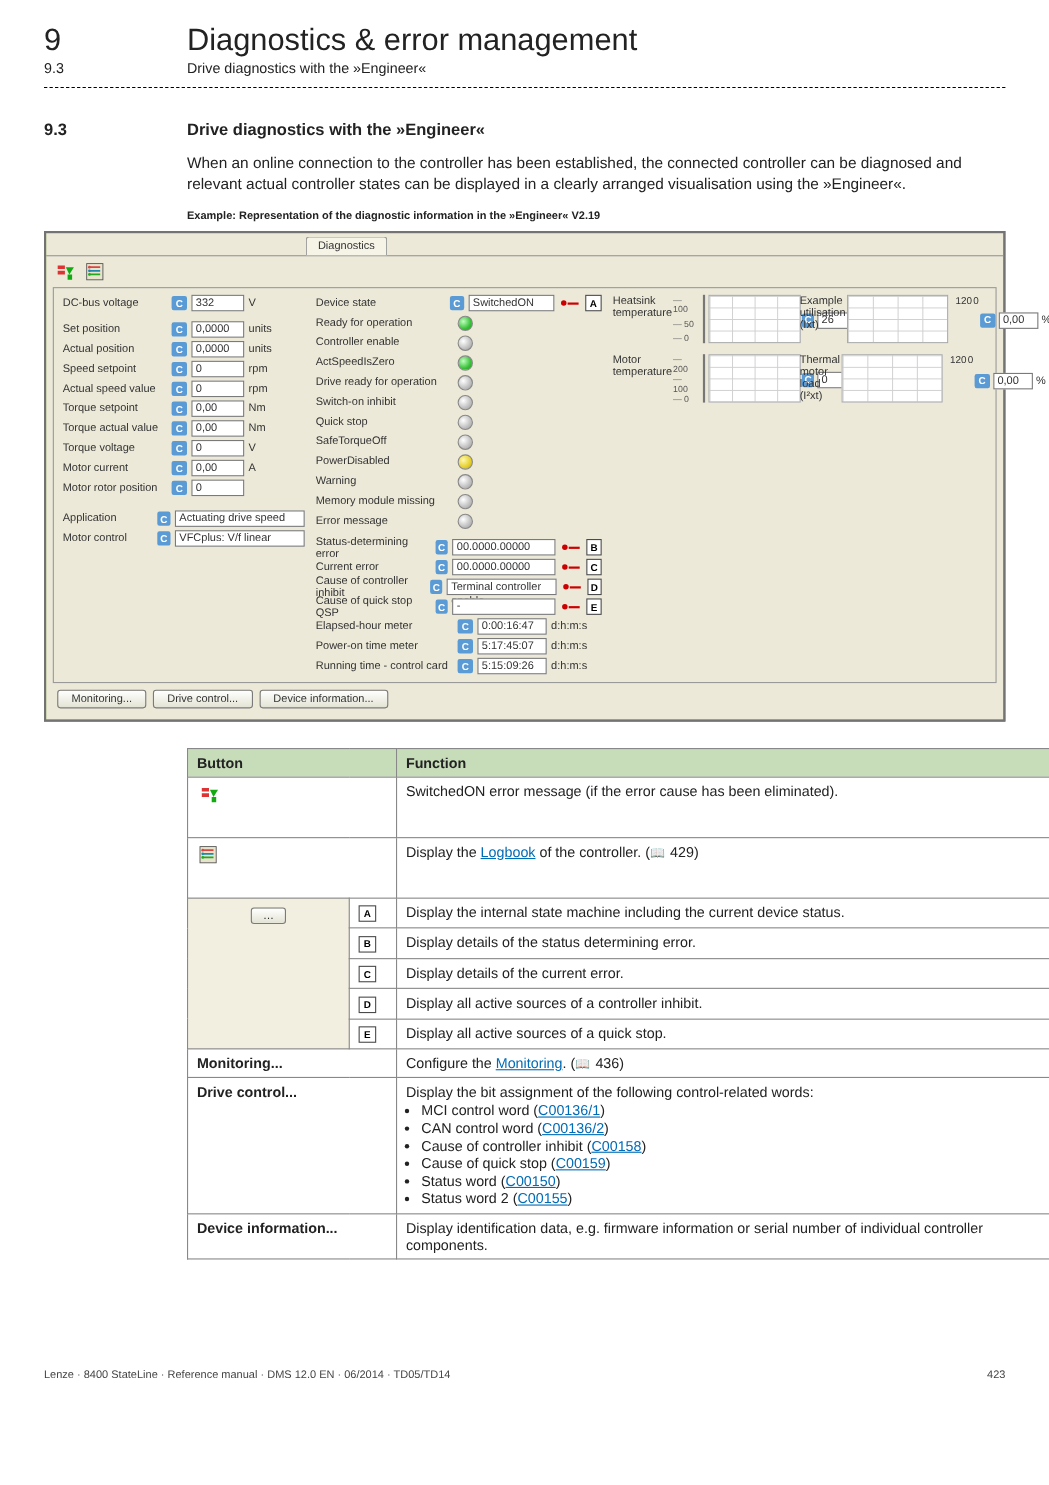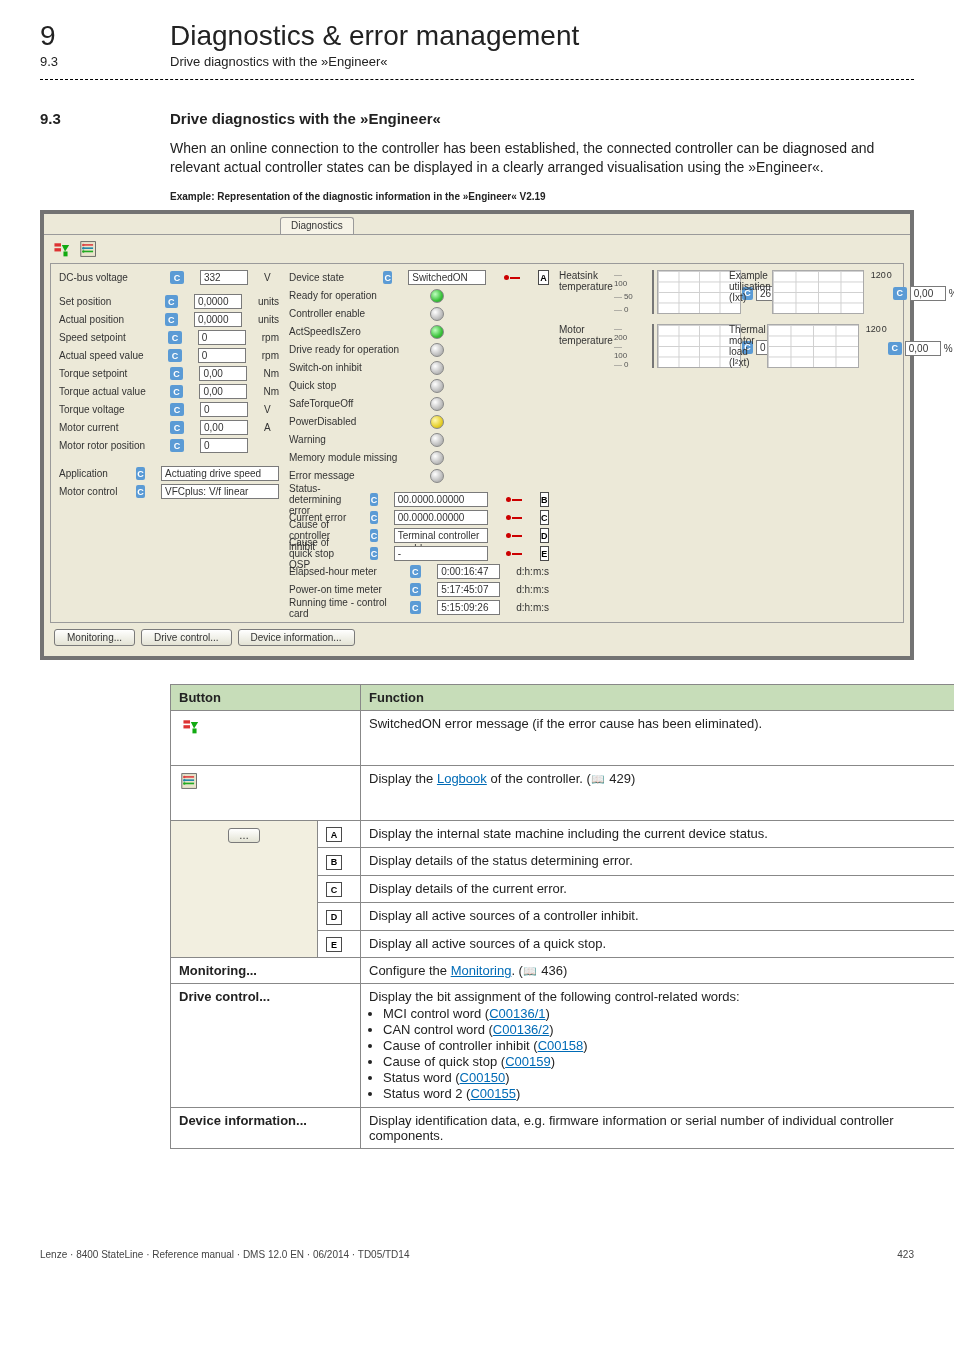--- a/index.html
+++ b/index.html
@@ -52,21 +52,21 @@
   .body-text {
     margin-left: 130px;
     margin-bottom: 14px;
     font-size: 14px;
     line-height: 1.35;
   }
   .body-bold { font-weight: bold; margin-left:130px; font-size:10px; margin-bottom:8px;}
   
   .diag-box {
     margin: 0 0 24px 0;
-    border: 4px solid #737373;
+    border: 2px solid #737373;
     font-family: Tahoma, Arial, sans-serif;
     font-size: 10px;
     color: #333;
     background: #4d7c0f;
   }
   .tab-strip {
     display:flex;
     padding: 3px 0 0 6px;
     background: #ece9d8;
   }
@@ -94,21 +94,21 @@
     background: #ece9d8;
     padding: 6px 8px 6px 8px;
   }
   .cols {
     display: grid;
     grid-template-columns: 220px 260px 160px 140px;
     gap: 4px 10px;
     align-items: start;
   }
   .col { display:flex; flex-direction:column; gap:2px; }
-  .line { display:flex; align-items:center; gap:16px; height:16px; }
+  .line { display:flex; align-items:center; gap:4px; height:16px; }
   .lbl { width: 95px; font-size:10px; }
   .lbl2 { width: 125px; font-size:10px; }
   .cbox {
     display:inline-flex; align-items:center; justify-content:center;
     width:14px; height:13px;
     background:#5b9bd5; color:#fff; font-weight:bold; font-size:9px;
     border-radius:2px;
   }
   .fld {
     display:inline-block;
@@ -150,21 +150,21 @@
   .minigraph {
     display:flex; flex-direction:row; gap:1px;
     font-size:9px;
   }
   .mg-title { font-size:10px; margin-bottom:2px;}
   .mg-body { display:flex; gap:3px; align-items:flex-start;}
   .mg-scale {
     display:flex; flex-direction:column; justify-content:space-between;
     height:44px; font-size:8px; color:#555;
     border-right: 2px solid #777;
-    padding-right:17px;
+    padding-right:6px;
   }
   .mg-scale span::before { content:"—"; color:#777; margin-right:2px;}
   .mg-grid {
     width:90px; height:42px;
     background:
       linear-gradient(#d0d0d0 1px, transparent 1px) 0 0 / 100% 25%,
       linear-gradient(90deg,#d0d0d0 1px, transparent 1px) 0 0 / 25% 100%,
       #fff;
     border:1px solid #aaa;
   }

